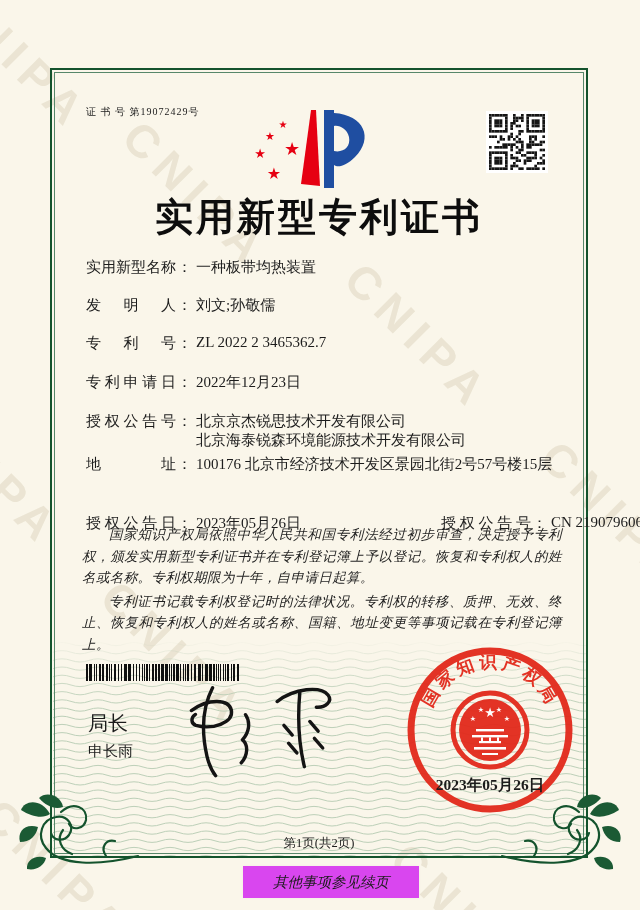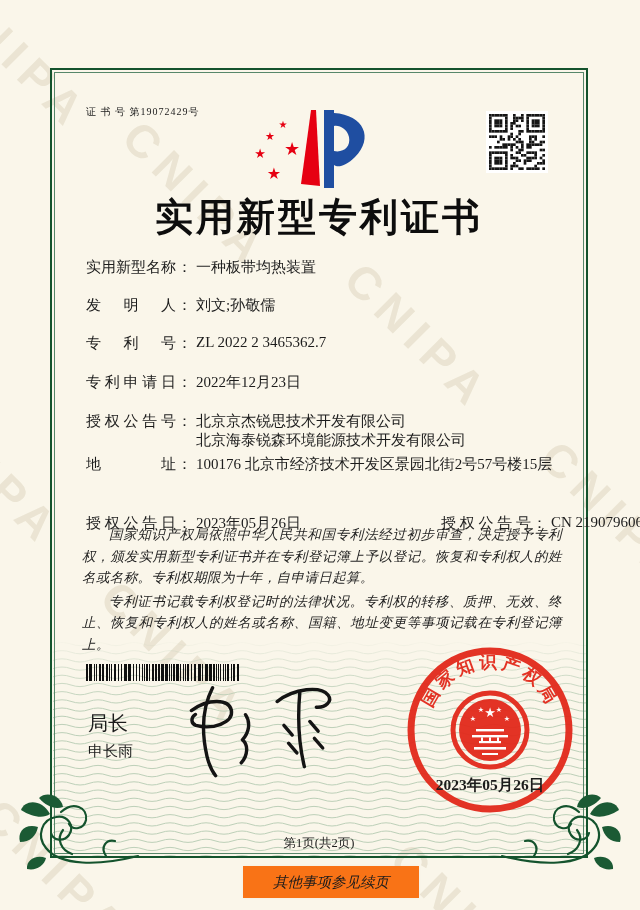--- a/index.html
+++ b/index.html
@@ -51,21 +51,21 @@
   .pair2{position:absolute;left:355px;top:0;}
   .body-text{
     left:82px;top:524px;width:480px;font-size:13.5px;line-height:21.5px;
     font-style:italic;color:#1f1f1f;text-align:justify;letter-spacing:.4px;
   }
   .body-text p{margin:0 0 2px 0;text-indent:2em;}
   .sig-role{left:88px;top:710px;font-size:20px;font-family:Liberation Mono, monospace;}
   .sig-name{left:88px;top:742px;font-size:15px;font-family:"Liberation Sans","DejaVu Sans",sans-serif;}
   .page-info{left:50px;top:835px;width:538px;text-align:center;font-size:12.5px;}
   .note-box{
-    left:243px;top:866px;width:176px;height:32px;background:#f97316;
+    left:243px;top:866px;width:176px;height:32px;background:#d946ef;
     text-align:center;line-height:32px;font-size:14.5px;font-style:italic;
     box-shadow:0 0 3px rgba(0,0,0,0.03);
   }
   svg{display:block;}
   .red-f{fill:var(--seal-red,#e2291b);}
   .logo-red{fill:var(--logo-red,#e60012);}
   .logo-blue{fill:var(--logo-blue,#1f4ea1);}
   .green-s{stroke:var(--frame-green,#1b5a34);}
 </style>
 </head>

